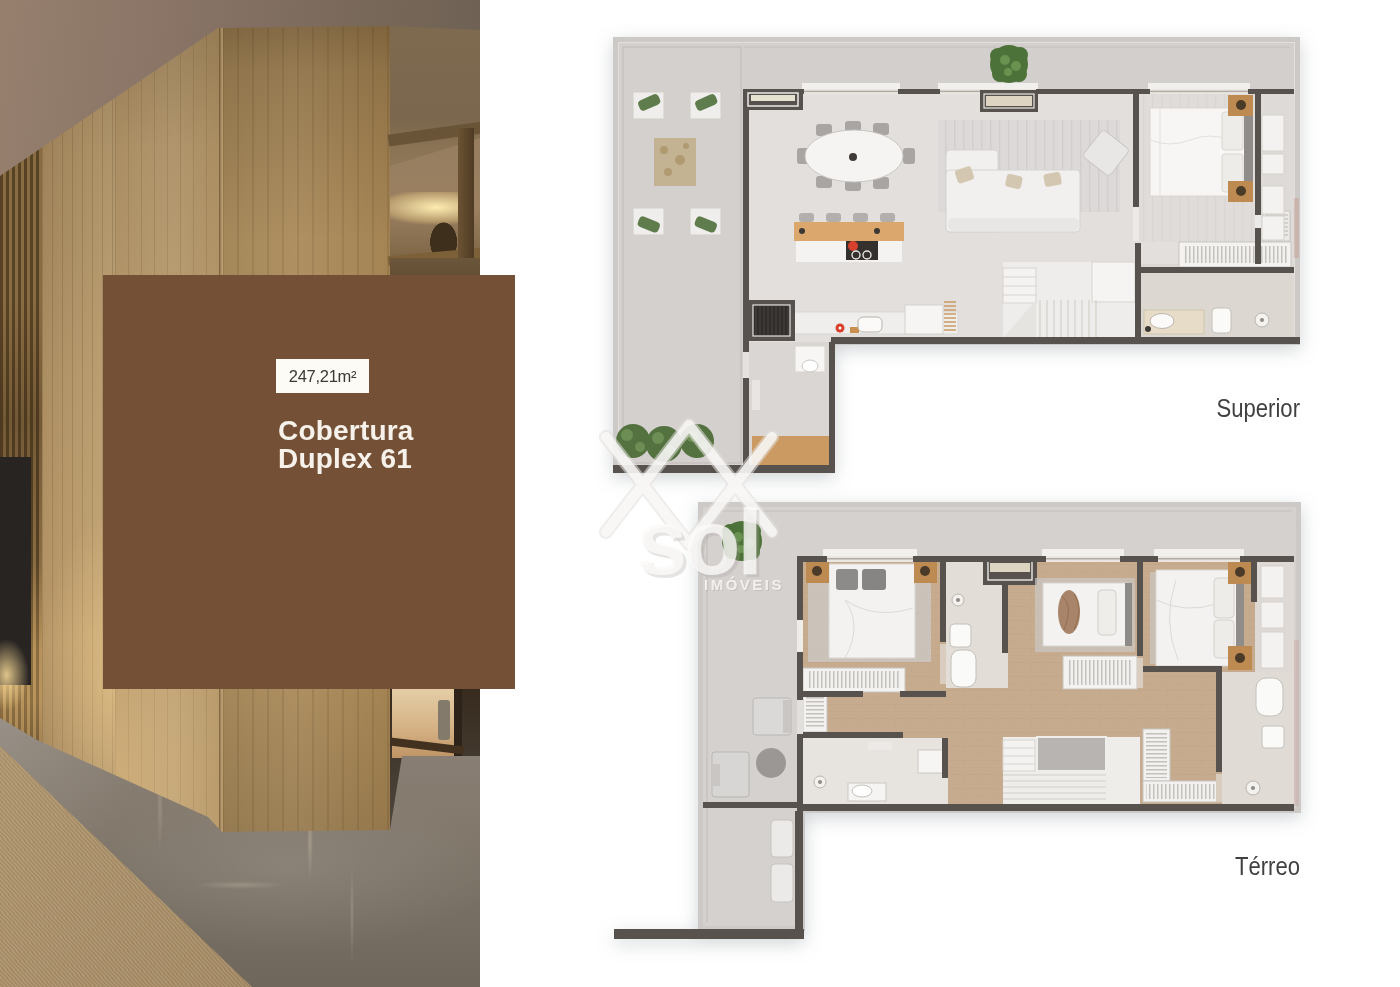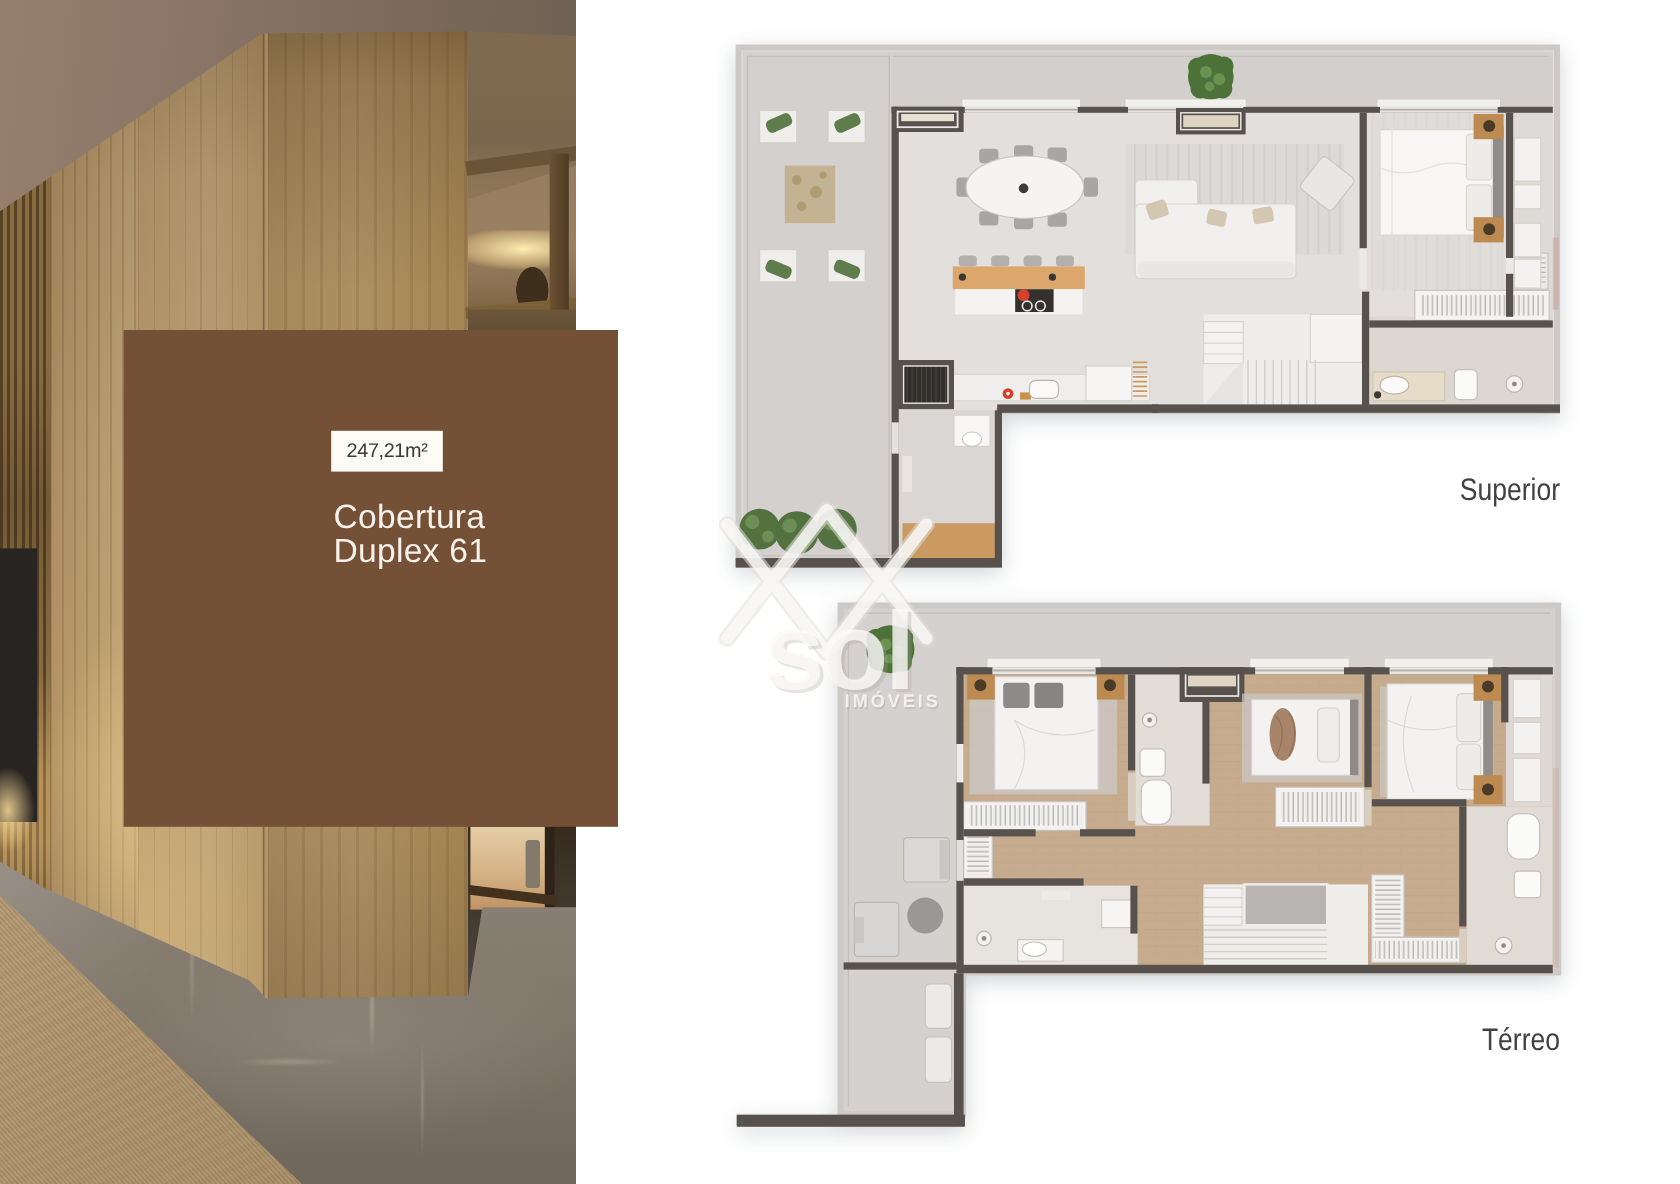--- a/index.html
+++ b/index.html
@@ -61,21 +61,21 @@
     clip-path:polygon(0 56px,252px 297px,0 297px);
     background:
       repeating-linear-gradient(48deg, rgba(255,255,255,.07) 0 1.5px, rgba(0,0,0,.04) 1.5px 3px),
       linear-gradient(135deg,#b0976f 0,#a78c66 60%,#97805c 100%);}
   .tv{left:0;top:457px;width:31px;height:228px;background:#282422;}
   .lamp{left:0;top:620px;width:44px;height:110px;background:radial-gradient(30px 48px at 15% 50%, rgba(255,224,155,.85), rgba(255,224,155,0) 75%);}
   
   .card{position:absolute;left:103px;top:275px;width:412px;height:414px;background:#745136;}
   .badge{position:absolute;left:173px;top:84px;width:93px;height:34px;background:#fdfbf5;}
   .badge span{display:block;text-align:center;font-size:16.5px;letter-spacing:-0.3px;line-height:34px;color:#3d3936;}
-  .title{position:absolute;left:175px;top:142px;font-size:28px;line-height:28px;color:#f6f1ea;font-weight:400;letter-spacing:.2px;}
+  .title{position:absolute;left:175px;top:142px;font-size:28px;line-height:28px;color:#f6f1ea;font-weight:700;letter-spacing:.2px;}
   .feat{position:absolute;left:174px;top:225px;font-size:17px;letter-spacing:-0.2px;line-height:25.6px;color:#f3eee7;}
   .feat .row{white-space:nowrap;}
   .feat .chk{display:inline-block;width:23px;color:#e9e3da;font-size:15px;}
   .feat .ind{padding-left:23px;}
   
   .lbl{position:absolute;color:#414141;font-size:26px;transform:scaleX(.85);transform-origin:100% 50%;}
   .lblS{left:1100px;top:393px;width:200px;text-align:right;}
   .lblT{left:1100px;top:851px;width:200px;text-align:right;}
   .plansvg{position:absolute;left:0;top:0;}
 </style>

